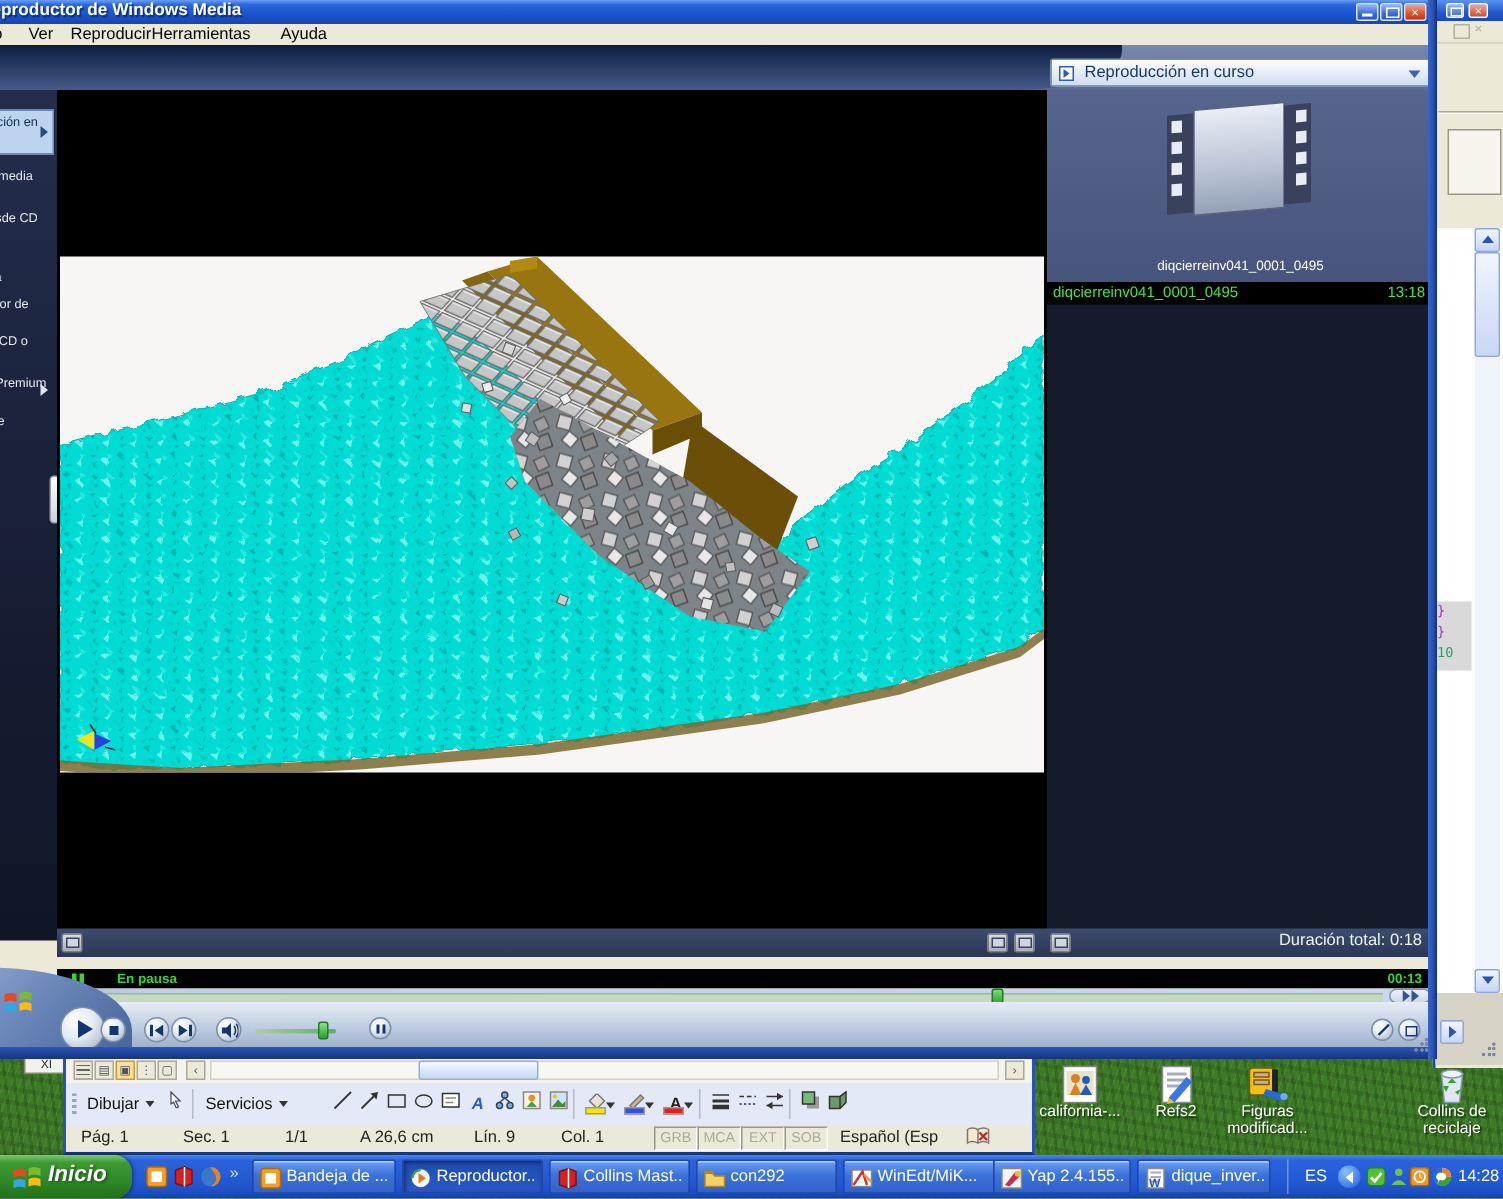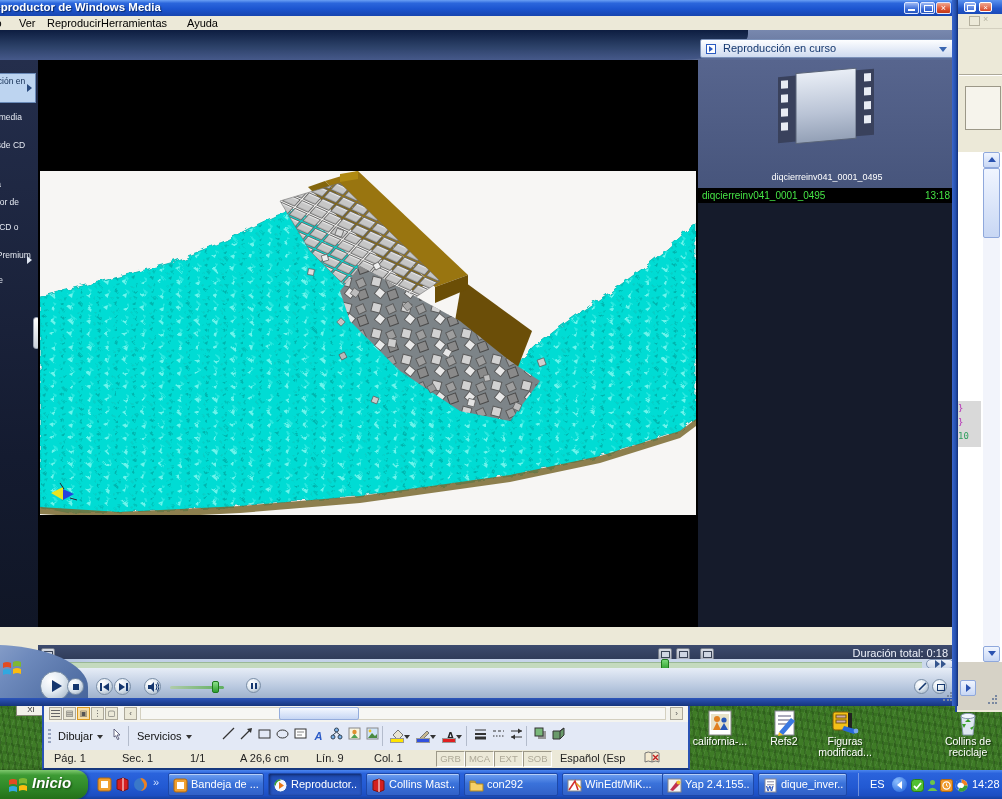--- a/index.html
+++ b/index.html
@@ -66,21 +66,21 @@
   .tpsel{position:absolute;left:0;top:13px;width:80px;height:30px;background:#bdd4f0;border:1px solid #6a8ab8;box-sizing:border-box;color:#102a50;padding:2px 8px 0 4px;}
   .tparrow{width:0;height:0;border-top:4px solid transparent;border-bottom:4px solid transparent;border-left:5px solid #2a4a7e;position:absolute;}
   .tparrow.w{border-left-color:#dfe6f2;}
   .tphandle{left:77px;top:317px;width:7px;height:32px;background:linear-gradient(180deg,#fff,#ccd2dc);border:1px solid #98a0b0;border-radius:3px;box-sizing:border-box;}
   #wmp .videoarea{left:82px;top:60px;width:660px;height:567px;background:#000;}
   #wmp .whiteframe{left:2px;top:111px;width:656px;height:344px;background:#f7f6f4;}
   #wmp .rightpanel{left:742px;top:60px;width:258px;height:567px;background:#151b2b;}
   #wmp .rp-head{left:0;top:0;width:258px;height:128px;background:linear-gradient(180deg,#57658e,#47557c);}
   #wmp .rp-cap{left:0;top:112px;width:258px;height:14px;color:#fff;font-size:9px;text-align:center;}
   #wmp .rp-row{left:0;top:128px;width:258px;height:15px;background:#000;color:#46e446;font-size:10px;line-height:15px;}
-  #wmp .navybar{left:82px;top:645px;width:920px;height:19px;background:linear-gradient(180deg,#3d4b6e,#2b3752);color:#eef2fa;font-size:11px;}
+  #wmp .navybar{left:82px;top:619px;width:920px;height:19px;background:linear-gradient(180deg,#3d4b6e,#2b3752);color:#eef2fa;font-size:11px;}
   .minibtn{background:linear-gradient(180deg,#d8dce4,#aab0bc);border:1px solid #787f8c;border-radius:2px;box-sizing:border-box;width:14px;height:13px;top:3px;}
   .minibtn i{position:absolute;left:2px;top:2px;width:7px;height:5px;border:1px solid #3a4456;background:#cfd6e2;display:block;}
   #wmp .blackrow{left:82px;top:646px;width:920px;height:13px;background:#000;color:#35d435;font-size:9px;line-height:13px;font-weight:bold;}
   #wmp .seekrow{left:0px;top:659px;width:1002px;height:11px;background:linear-gradient(90deg,#8fa2c6,#c0cfe6 14%,#ccd9ec);}
   .pill{background:linear-gradient(180deg,#eef2fa,#ccd6e8);border:1px solid #8094b4;border-radius:5px;box-sizing:border-box;height:10px;}
   #wmp .seektrack{left:112px;top:662px;width:854px;height:5px;background:#c4dabe;border-top:1px solid #9ab896;border-bottom:1px solid #e8f2e4;}
   #wmp .seekthumb{left:705px;top:659px;width:8px;height:11px;background:linear-gradient(180deg,#78da78,#2f9f2f);border:1px solid #1d7a1d;border-radius:2px;box-sizing:border-box;}
   #wmp .ctrlbar{left:0;top:668px;width:1002px;height:30px;background:linear-gradient(180deg,#e7edf7,#b7c7de 65%,#9fb2cc);}
   #wmp .swoosh{left:0;top:645px;width:132px;height:53px;background:linear-gradient(135deg,#9db0d4 0%,#6e8abc 45%,#48669c 100%);border-top-right-radius:95px 42px;}
   #wmp .bottomedge{left:0;top:698px;width:1002px;height:8px;background:linear-gradient(180deg,#2c55ba,#16357c);border-radius:0 0 5px 5px;}
@@ -469,20 +469,28 @@
       </div>
     <div class="minibtn abs" style="left:638px;">
         <i></i>
       </div>
     <div class="minibtn abs" style="left:662px;">
         <i></i>
       </div>
     <span class="abs" style="right:10px;top:2px;">Duración total: 0:18</span>
   </div>
 
+  <div class="blackrow abs">
+    <span class="pbars abs" style="left:10px;top:0;width:9px;height:13px;">
+        <i style="left:0;"></i>
+        <i style="left:5px;"></i>
+      </span>
+    <span class="abs" style="left:40px;">En pausa</span>
+    <span class="abs" style="right:10px;">00:13</span>
+  </div>
 
   <div class="seekrow abs"></div>
   <div class="pill abs" style="left:80px;top:659px;width:28px;">
     <svg width="12" height="8" style="margin:0 0 0 8px;display:block;">
         <polygon points="5,0 5,8 0,4" fill="#35558e"></polygon>
         <polygon points="11,0 11,8 6,4" fill="#35558e"></polygon>
       </svg>
   </div>
   <div class="seektrack abs"></div>
   <div class="seekthumb abs"></div>

